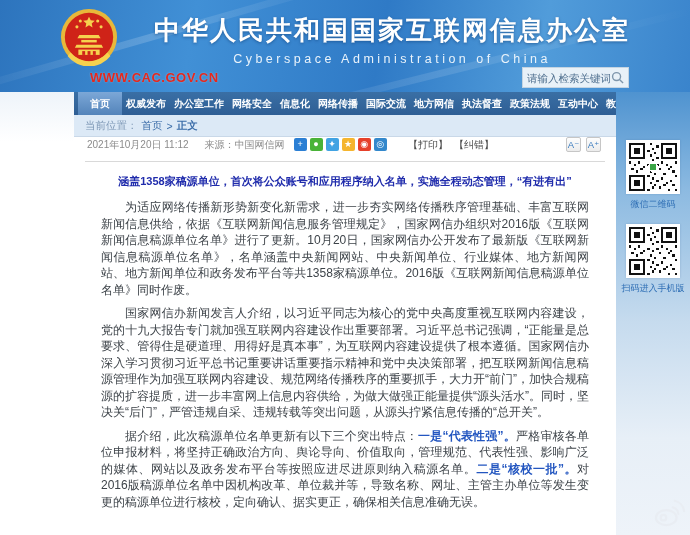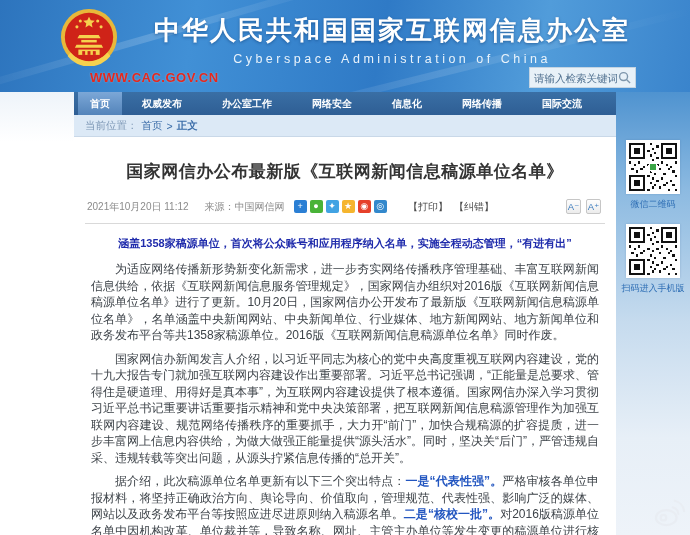--- a/index.html
+++ b/index.html
@@ -14,38 +14,38 @@
   .streak { position:absolute; background:linear-gradient(90deg,rgba(255,255,255,0),rgba(255,255,255,.35),rgba(255,255,255,0)); height:7px; width:420px; }
   .s1 { top:34px; left:-60px; transform:rotate(-16deg); opacity:.5; }
   .s2 { top:70px; left:180px; transform:rotate(-14deg); width:520px; opacity:.35; }
   .banner-inner { position:relative; display:flex; justify-content:center; align-items:flex-end; gap:36px; padding-top:5px; }
   .emblem { width:58px; height:58px; flex:0 0 auto; }
   .titles { padding-top:8px; }
   .site-title { font-size:26px; font-weight:bold; color:#fff; letter-spacing:2px; text-shadow:0 1px 3px rgba(0,40,90,.45); white-space:nowrap; }
   .site-subtitle { margin-top:4px; text-align:center; font-size:12.5px; color:#e9f3fb; letter-spacing:3.5px; }
   .site-url { position:absolute; left:90px; bottom:7px; font-size:13px; font-weight:bold; letter-spacing:.5px;
     color:var(--accent-red,#e4281e); text-shadow:0 0 2px rgba(255,255,255,.35); cursor:pointer; }
-  .search-box { position:absolute; right:54px; bottom:4px; width:107px; height:21px; background:#e8f1f8;
+  .search-box { position:absolute; right:61px; bottom:4px; width:107px; height:21px; background:#e8f1f8;
     border:1px solid #c4d4e2; display:flex; align-items:center; padding:0 4px; }
   .search-input { flex:1; min-width:0; background:transparent; border:none; outline:none; font-size:10.5px; color:#50708f;
     font-family:"Liberation Sans","DejaVu Sans",sans-serif; }
   .search-input::placeholder { color:#50708f; opacity:1; }
   .search-icon { width:13px; height:13px; flex:0 0 auto; cursor:pointer; }
 
   
   .mid { display:flex; height:443px; }
   .left-gutter { width:80px; background:linear-gradient(#eef4fa,#fff 50px); }
   .center-col { width:542px; display:flex; flex-direction:column; }
   .sidebar { width:80px; background:linear-gradient(180deg,#4f93d0 0%,#8cbae1 22%,#c6dbee 52%,#e7eff7 78%,#eef3f9 100%);
     display:flex; flex-direction:column; align-items:center; }
 
   
   .main-nav { height:23px; background:linear-gradient(#3a6fa5,#2e5e94); display:flex; align-items:stretch;
     justify-content:space-between; padding:0 4px; overflow:hidden; }
-  .nav-item { color:#fff; font-size:10px; font-weight:bold; line-height:23px; padding:0 20px; text-decoration:none;
+  .nav-item { color:#fff; font-size:10px; font-weight:bold; line-height:23px; padding:0 4px; text-decoration:none;
     white-space:nowrap; cursor:pointer; }
   .nav-item.active { background:linear-gradient(#7ca7d7,#5384ba); padding:0 12px; }
 
   
   .breadcrumb { height:22px; background:var(--breadcrumb-bg,#dce9f6); border-bottom:1px solid #c9d8e8;
     display:flex; align-items:center; gap:4px; padding:0 11px; font-size:10.5px; }
   .bc-label { color:#7d97b5; }
   .bc-link { color:#3a6ca8; text-decoration:none; cursor:pointer; }
   .bc-sep { color:#3a6ca8; }
   .bc-current { color:#3a6ca8; font-weight:bold; }
@@ -57,21 +57,21 @@
   .meta .src { margin-left:16px; }
   .share-bar { display:flex; gap:3px; margin-left:9px; }
   .share-ic { width:13px; height:13px; border-radius:2px; color:#fff; font-size:9px; line-height:13px; text-align:center;
     display:inline-block; cursor:pointer; overflow:hidden; }
   .meta .spacer { flex:1; }
   .meta-link { color:#4a4a4a; cursor:pointer; margin-right:6px; }
   .fbtns { display:flex; gap:5px; margin-left:66px; margin-right:2px; }
   .fbtn { width:15px; height:15px; border:1px solid #c6c6c6; background:linear-gradient(#fdfdfd,#ececec);
     color:#3a7bbf; font-size:9.5px; line-height:13px; text-align:center; border-radius:2px; cursor:pointer; }
   .abstract { font-size:11px; font-weight:bold; color:var(--abstract-navy,#202cac); text-align:center; margin:12px 4px 10px; }
-  .article-body p { font-size:12px; line-height:16.5px; color:#3d4349; text-align:justify; text-indent:2em; margin:0 6px 7px; }
+  .article-body p { font-size:12px; line-height:16.5px; color:#3d4349; text-align:justify; text-indent:2em; margin:0 16px 7px; }
   .article-body .em { color:var(--em-blue,#2356c0); font-weight:bold; }
 
   
   .qr-tile { width:54px; height:54px; background:#fff; padding:3px; box-shadow:0 0 2px rgba(40,80,130,.25); }
   .qr-tile svg { width:48px; height:48px; display:block; shape-rendering:crispEdges; }
   .qr1 { margin-top:48px; }
   .qr2 { margin-top:13px; }
   .qr-caption { margin-top:4px; font-size:9px; color:var(--qr-caption,#2f6fb5); white-space:nowrap; }
 
   
@@ -140,21 +140,20 @@
         </nav>
 
       <div class="breadcrumb">
         <span class="bc-label">当前位置：</span>
         <a class="bc-link">首页</a>
         <span class="bc-sep">&gt;</span>
         <span class="bc-current">正文</span>
       </div>
 
       <main class="card">
-        <h1 class="article-title">国家网信办公布最新版《互联网新闻信息稿源单位名单》</h1>
 
         <div class="meta">
           <span class="date">2021年10月20日 11:12</span>
           <span class="src">来源：</span>
           <span>中国网信网</span>
           <span class="share-bar">
               <span class="share-ic" style="background: rgb(43, 127, 212);">+</span>
               <span class="share-ic" style="background: rgb(73, 179, 56);">●</span>
               <span class="share-ic" style="background: rgb(65, 163, 227);">✦</span>
               <span class="share-ic" style="background: rgb(245, 181, 46);">★</span>

